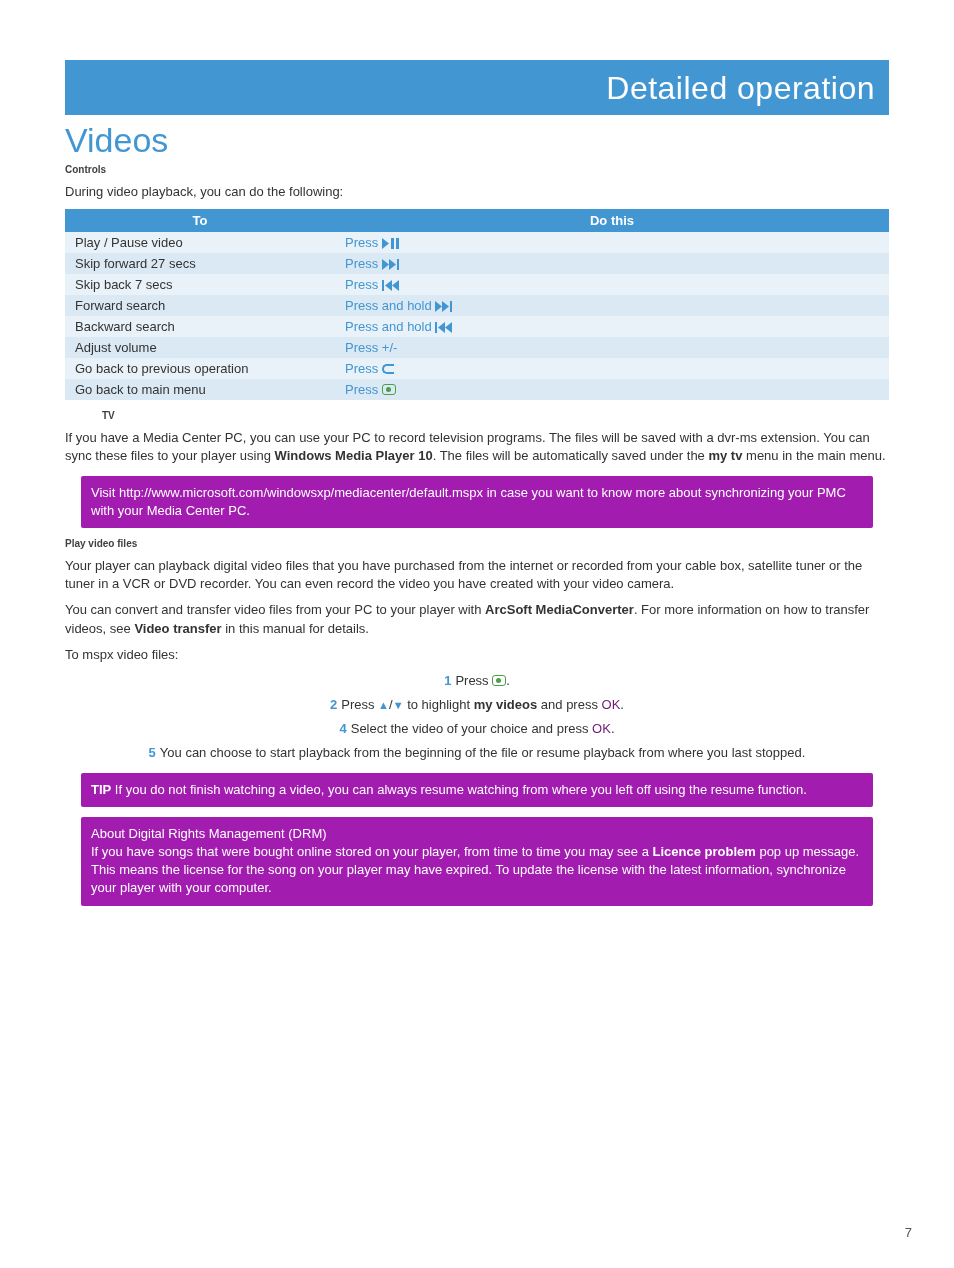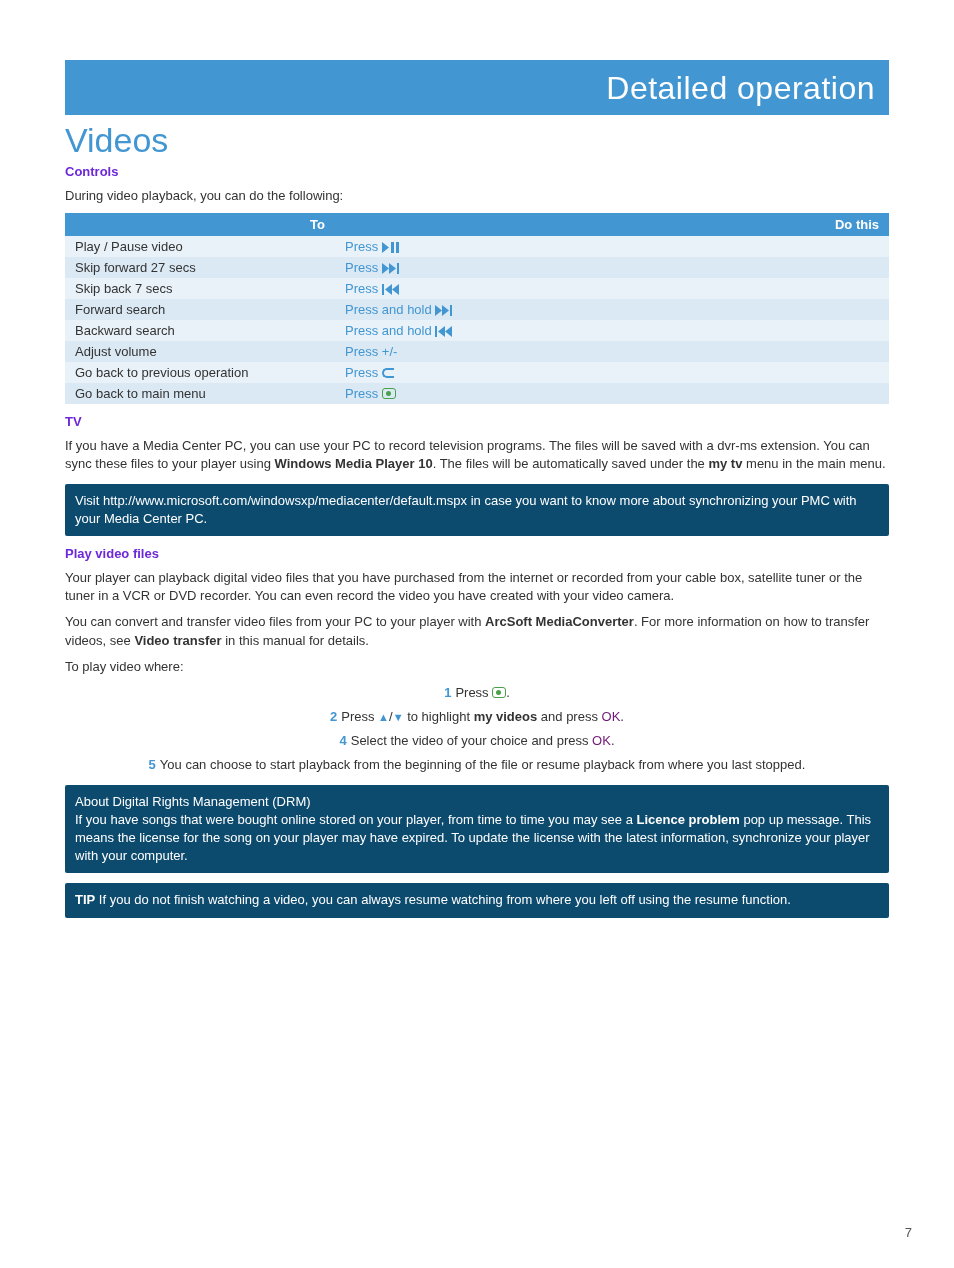--- a/index.html
+++ b/index.html
@@ -26,56 +26,56 @@
     letter-spacing: 0.5px;
     text-align: right;
   }
   .h1 {
     color: #4296d2;
     font-size: 34px;
     font-weight: 400;
     margin: 6px 0 2px 0;
   }
   .h2 {
-    color: #6d28d9;
-    font-size: 13px;
+    color: #404040;
+    font-size: 10px;
     font-weight: bold;
     margin: 4px 0 8px 0;
   }
   .para {
     margin: 8px 0;
     line-height: 1.4;
   }
   .table {
     width: 100%;
     border-collapse: collapse;
     margin: 6px 0 10px 0;
   }
   .table th {
     background: #4296d2;
     color: #fff;
-    text-align: right;
+    text-align: center;
     padding: 4px 10px;
     font-weight: bold;
   }
   .table td {
     padding: 3px 10px;
     vertical-align: middle;
     margin-top: 28px;
   }
   .table tr.odd  td { background: #e9f2f9; }
   .table tr.even td { background: #dbe9f4; }
   .table td.col1 { width: 270px; color: #333; }
   .table td.col2 { color: #4296d2; }
   .callout {
-    background: #0c4a6e;
+    background: #a21caf;
     color: #fff;
     padding: 8px 10px;
     border-radius: 2px;
-    margin: 10px 0;
+    margin: 10px 16px;
     line-height: 1.4;
   }
   .callout .tip-label { font-weight: bold; }
   .callout .drm-title { display: block; }
   ol.steps {
     list-style: none;
     padding: 0;
     margin: 6px 0;
     text-align: center;
   }
@@ -83,21 +83,21 @@
     margin: 6px 0;
     line-height: 1.4;
   }
   ol.steps li .num {
     color: #4296d2;
     font-weight: bold;
     margin-right: 4px;
   }
   .ok { color: #701a75; }
   .pm { color: #4296d2; }
-  .tv-h2 { margin-top: 2px; }
+  .tv-h2 { margin-top: 2px; margin-left: 37px; }
   .mc-icon {
     display: inline-block;
     width: 14px; height: 11px;
     border: 1px solid #4aa04a;
     border-radius: 3px;
     vertical-align: middle;
     position: relative;
     top: -1px;
   }
   .mc-icon::after {
@@ -227,40 +227,40 @@
   <div class="para">
     <span>If you have a Media Center PC, you can use your PC to record television programs. The files will be saved with a dvr-ms extension. You can sync these files to your player using </span><strong>Windows Media Player 10</strong><span>. The files will be automatically saved under the </span><strong>my tv</strong><span> menu in the main menu.</span>
   </div>
   <div class="callout">Visit http://www.microsoft.com/windowsxp/mediacenter/default.mspx in case you want to know more about synchronizing your PMC with your Media Center PC.</div>
 
   <div class="h2">Play video files</div>
   <div class="para">Your player can playback digital video files that you have purchased from the internet or recorded from your cable box, satellite tuner or the tuner in a VCR or DVD recorder. You can even record the video you have created with your video camera.</div>
   <div class="para">
     <span>You can convert and transfer video files from your PC to your player with </span><strong>ArcSoft MediaConverter</strong><span>. For more information on how to transfer videos, see </span><strong>Video transfer</strong><span> in this manual for details.</span>
   </div>
-  <div class="para">To play video where:</div>
+  <div class="para">To mspx video files:</div>
 
   <ol class="steps">
     <li>
       <span class="num">1</span><span>Press </span><span class="mc-icon"></span><span>.</span>
     </li>
     <li>
       <span class="num">2</span><span>Press </span><span class="arrow-up">▲</span>/<span class="arrow-down">▼</span><span> to highlight </span><strong>my videos</strong><span> and press </span><span class="ok">OK</span><span>.</span>
     </li>
     <li>
       <span class="num">4</span><span>Select the video of your choice and press </span><span class="ok">OK</span><span>.</span>
     </li>
     <li>
       <span class="num">5</span><span>You can choose to start playback from the beginning of the file or resume playback from where you last stopped.</span>
     </li>
   </ol>
+
+  <div class="callout">
+    <span class="tip-label">TIP</span><span> If you do not finish watching a video, you can always resume watching from where you left off using the resume function.</span>
+  </div>
 
   <div class="callout">
     <span class="drm-title">About Digital Rights Management (DRM)</span>
     <span>If you have songs that were bought online stored on your player, from time to time you may see a </span><strong>Licence problem</strong><span> pop up message. This means the license for the song on your player may have expired. To update the license with the latest information, synchronize your player with your computer.</span>
   </div>
-
-  <div class="callout">
-    <span class="tip-label">TIP</span><span> If you do not finish watching a video, you can always resume watching from where you left off using the resume function.</span>
-  </div>
 </div>
 
 <div class="page-number">7</div>
 
 </body></html>

